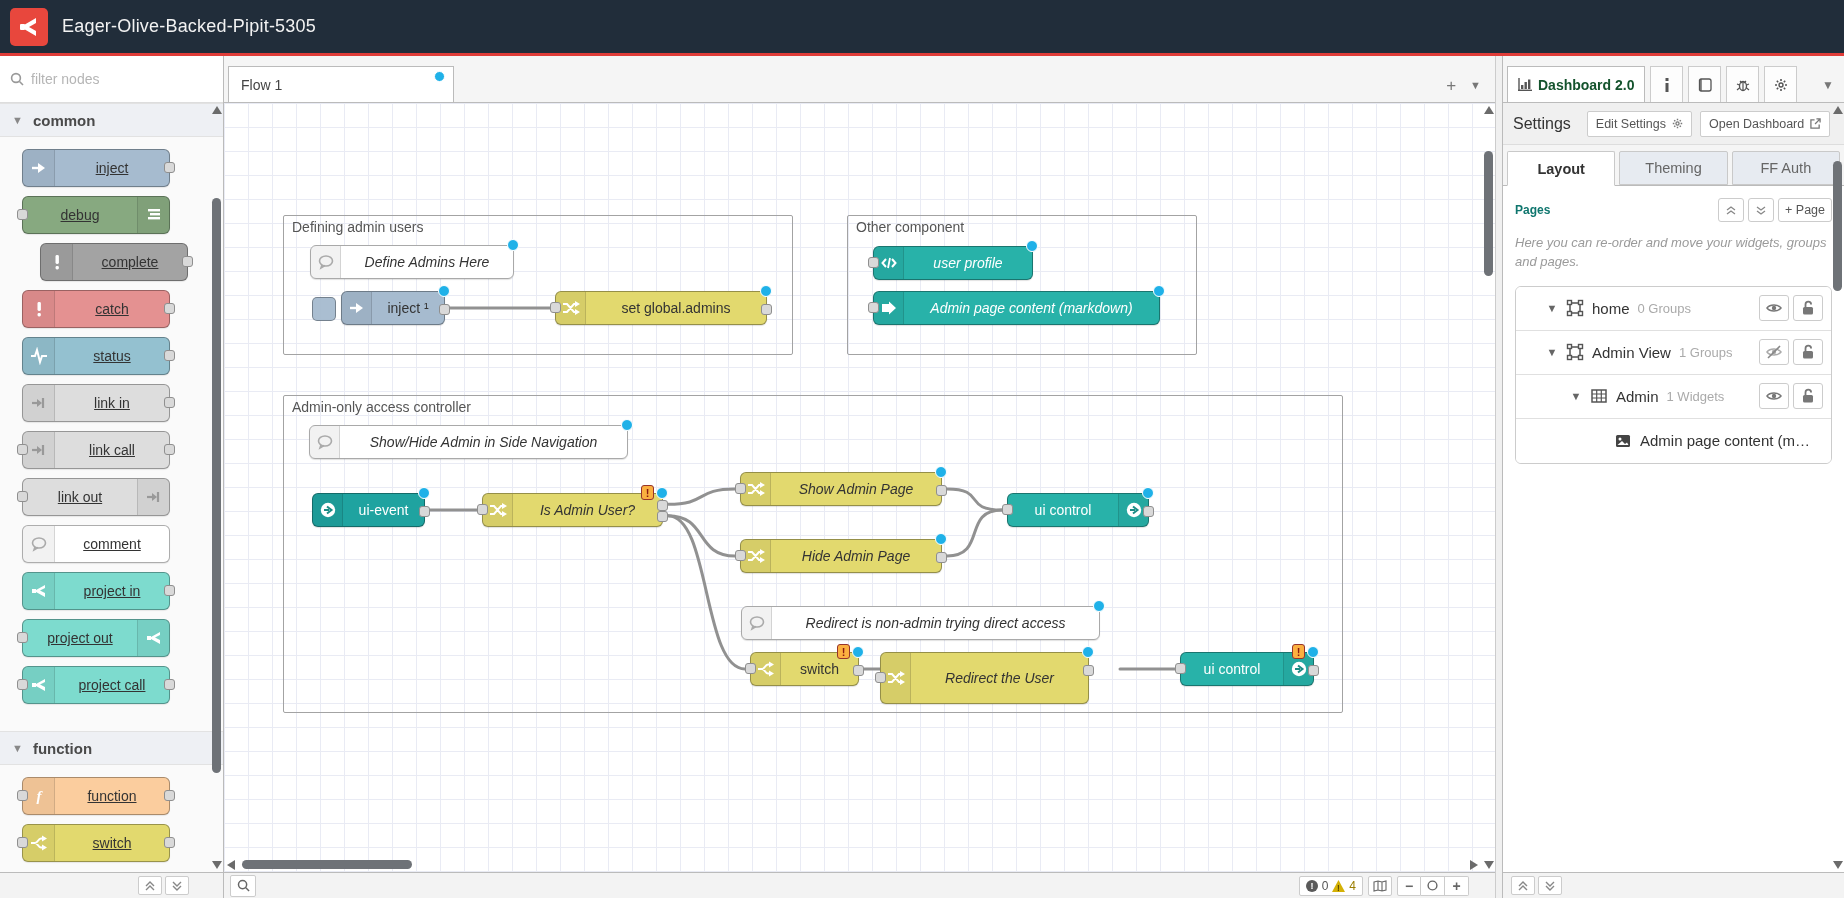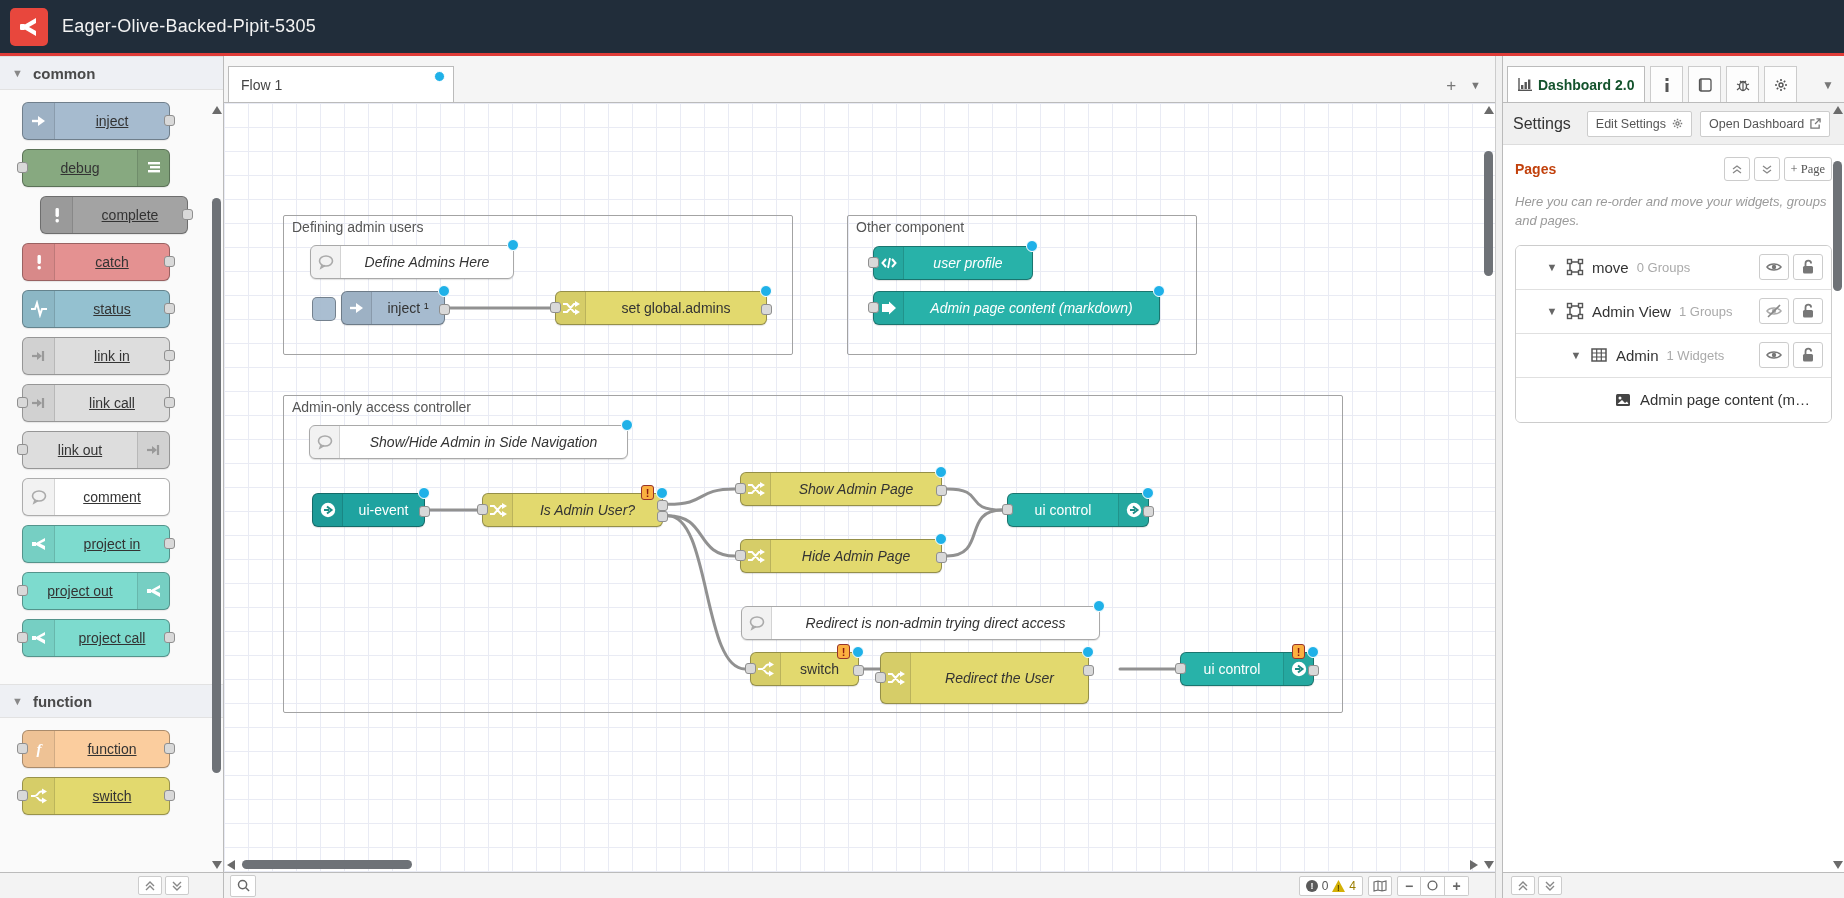--- a/index.html
+++ b/index.html
@@ -98,22 +98,22 @@
   .sb-body { flex:1; overflow:hidden; position:relative; }
   .panel-header { height:42px; background:#f0f0f0; border-bottom:1px solid #ddd; display:flex; align-items:center; padding:0 10px; gap:8px; }
   .panel-title { font-size:16px; color:#333; margin-right:8px; }
   .sb-btn { background:#fff; border:1px solid #ccc; border-radius:2px; height:26px; display:flex; align-items:center; gap:6px; padding:0 8px; font-size:12.5px; color:#555; cursor:pointer; white-space:nowrap; }
   .dash-tabs { display:flex; background:#f5f5f5; border-bottom:1px solid #bbb; padding:6px 0 0 0; }
   .dash-tab { flex:1; height:34px; display:flex; align-items:center; justify-content:center; font-size:14.5px; color:#666; background:#e7ebf1; border:1px solid #c9c9c9; margin-right:4px; cursor:pointer; border-radius:2px 2px 0 0; }
   .dash-tab:first-child { margin-left:4px; }
   .dash-tab.active { background:#fff; color:#333; font-weight:bold; border-bottom:1px solid #fff; margin-bottom:-1px; height:35px; }
   .pages-section { padding:12px 12px 0 12px; }
   .pages-head { display:flex; align-items:center; }
-  .pages-title { font-weight:bold; font-size:14px; color:#c2410c; }
-  .pages-head .btns { margin-left:auto; display:flex; gap:4px;font-family:Liberation Serif, serif; }
+  .pages-title { font-weight:bold; font-size:12px; color:#0f766e; }
+  .pages-head .btns { margin-left:auto; display:flex; gap:4px; }
   .pill-btn { background:#fff; border:1px solid #ccc; border-radius:3px; height:24px; min-width:26px; display:flex; align-items:center; justify-content:center; font-size:12px; color:#777; cursor:pointer; padding:0 6px; }
   .pages-help { font-style:italic; color:#9a9a9a; font-size:13px; line-height:1.45; margin:12px 0 14px 0; }
   .tree { border:1px solid #ccc; border-radius:6px; overflow:hidden; }
   .tree-row { min-height:44px; display:flex; align-items:center; border-bottom:1px solid #e0e0e0; padding:0 8px; gap:8px; background:#fff; }
   .tree-row:last-child { border-bottom:none; }
   .tree-row .chev { color:#666; font-size:11px; width:12px; text-align:center; cursor:pointer; }
   .tree-row .tlabel { font-size:15px; color:#333; white-space:nowrap; }
   .tree-row .tmeta { font-size:13px; color:#aaa; white-space:nowrap; }
   .tree-row .trbtns { margin-left:auto; display:flex; gap:4px; }
   .tree-btn { width:30px; height:26px; background:#fff; border:1px solid #ccc; border-radius:3px; display:flex; align-items:center; justify-content:center; color:#777; cursor:pointer; }
@@ -132,20 +132,29 @@
           <path d="M19 3 L7 10 v4 l12 7 v-5 l-7 -4 7 -4 z" fill="#fff"></path>
           <rect x="3" y="9" width="5" height="6" rx="1" fill="#fff"></rect>
         </svg>
     </div>
     <div class="app-title">Eager-Olive-Backed-Pipit-5305</div>
   </div>
 
   <div class="main">
 
     <div class="palette col">
+      <div class="palette-search">
+        <span>
+          <svg class="gl" width="14" height="14" viewBox="0 0 14 14">
+              <circle cx="6" cy="6" r="4.4" fill="none" stroke="#999" stroke-width="1.6"></circle>
+              <line x1="9.5" y1="9.5" x2="13" y2="13" stroke="#999" stroke-width="1.6"></line>
+            </svg>
+        </span>
+        <input type="text" placeholder="filter nodes" style="">
+      </div>
       <div class="palette-body">
           <div class="pal-cat-header">
             <span class="chev">▼</span>
             <span>common</span>
           </div>
           <div class="pal-items">
             <div class="pnode" style="background: rgb(166, 187, 207);">
               <div class="icon-zone left">
                 <svg class="gl" width="18" height="18" viewBox="0 0 18 18">
                   <path d="M2 9 h7" stroke="#fff" stroke-width="2.4"></path>
@@ -626,20 +635,25 @@
           </div>
           <div class="sb-btn">
             <span>Open Dashboard</span>
             <svg class="gl" width="11" height="11" viewBox="0 0 12 12">
                 <path d="M5 2 H1 V11 H10 V7" fill="none" stroke="#777" stroke-width="1.4"></path>
                 <path d="M7 1 H11 V5 M11 1 L5.5 6.5" fill="none" stroke="#777" stroke-width="1.4"></path>
               </svg>
           </div>
         </div>
 
+        <div class="dash-tabs" id="dash-tabs">
+            <div class="dash-tab active">Layout</div>
+            <div class="dash-tab">Theming</div>
+            <div class="dash-tab">FF Auth</div>
+          </div>
 
         <div class="pages-section">
           <div class="pages-head">
             <span class="pages-title">Pages</span>
             <div class="btns">
               <div class="pill-btn">
                 <svg class="gl" width="10" height="9" viewBox="0 0 10 9">
                     <path d="M1 4 L5 1 L9 4 M1 8 L5 5 L9 8" fill="none" stroke="#888" stroke-width="1.3"></path>
                   </svg>
               </div>
@@ -657,21 +671,21 @@
                 <span class="chev">▼</span>
                 <span style="display:flex;">
                   <svg class="gl" width="18" height="18" viewBox="0 0 18 18">
                     <rect x="4" y="4" width="10" height="10" fill="none" stroke="#555" stroke-width="1.5"></rect>
                     <rect x="1.5" y="1.5" width="4" height="4" fill="#fff" stroke="#555" stroke-width="1.4"></rect>
                     <rect x="12.5" y="1.5" width="4" height="4" fill="#fff" stroke="#555" stroke-width="1.4"></rect>
                     <rect x="1.5" y="12.5" width="4" height="4" fill="#fff" stroke="#555" stroke-width="1.4"></rect>
                     <rect x="12.5" y="12.5" width="4" height="4" fill="#fff" stroke="#555" stroke-width="1.4"></rect>
                   </svg>
                 </span>
-                <span class="tlabel">move</span>
+                <span class="tlabel">home</span>
                 <span class="tmeta">0 Groups</span>
                 <span class="trbtns">
                   <span class="tree-btn">
                     <svg class="gl" width="18" height="18" viewBox="0 0 18 18">
                       <path d="M2 9 C5 5 13 5 16 9 C13 13 5 13 2 9 z" fill="none" stroke="#777" stroke-width="1.5"></path>
                       <circle cx="9" cy="9" r="2.2" fill="#777"></circle>
                     </svg>
                   </span>
                   <span class="tree-btn">
                     <svg class="gl" width="18" height="18" viewBox="0 0 18 18">

